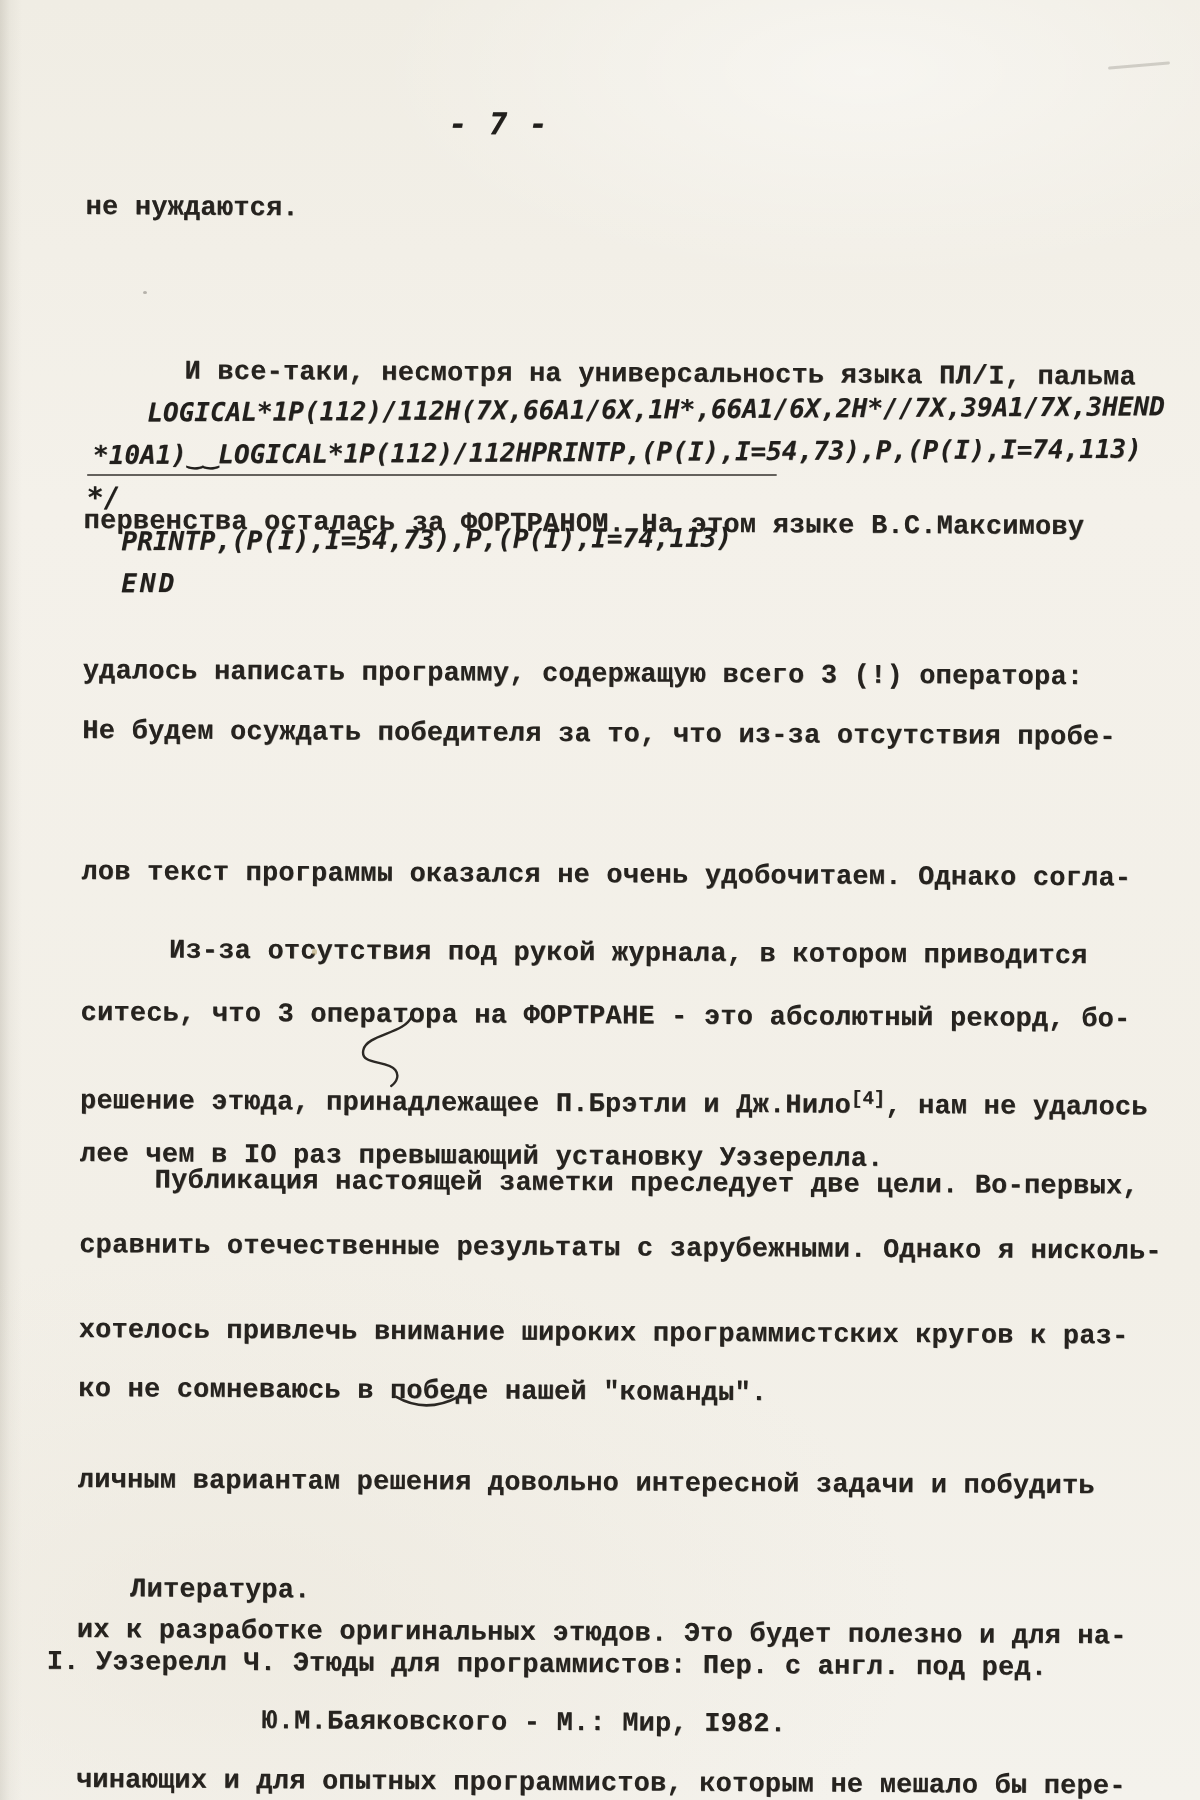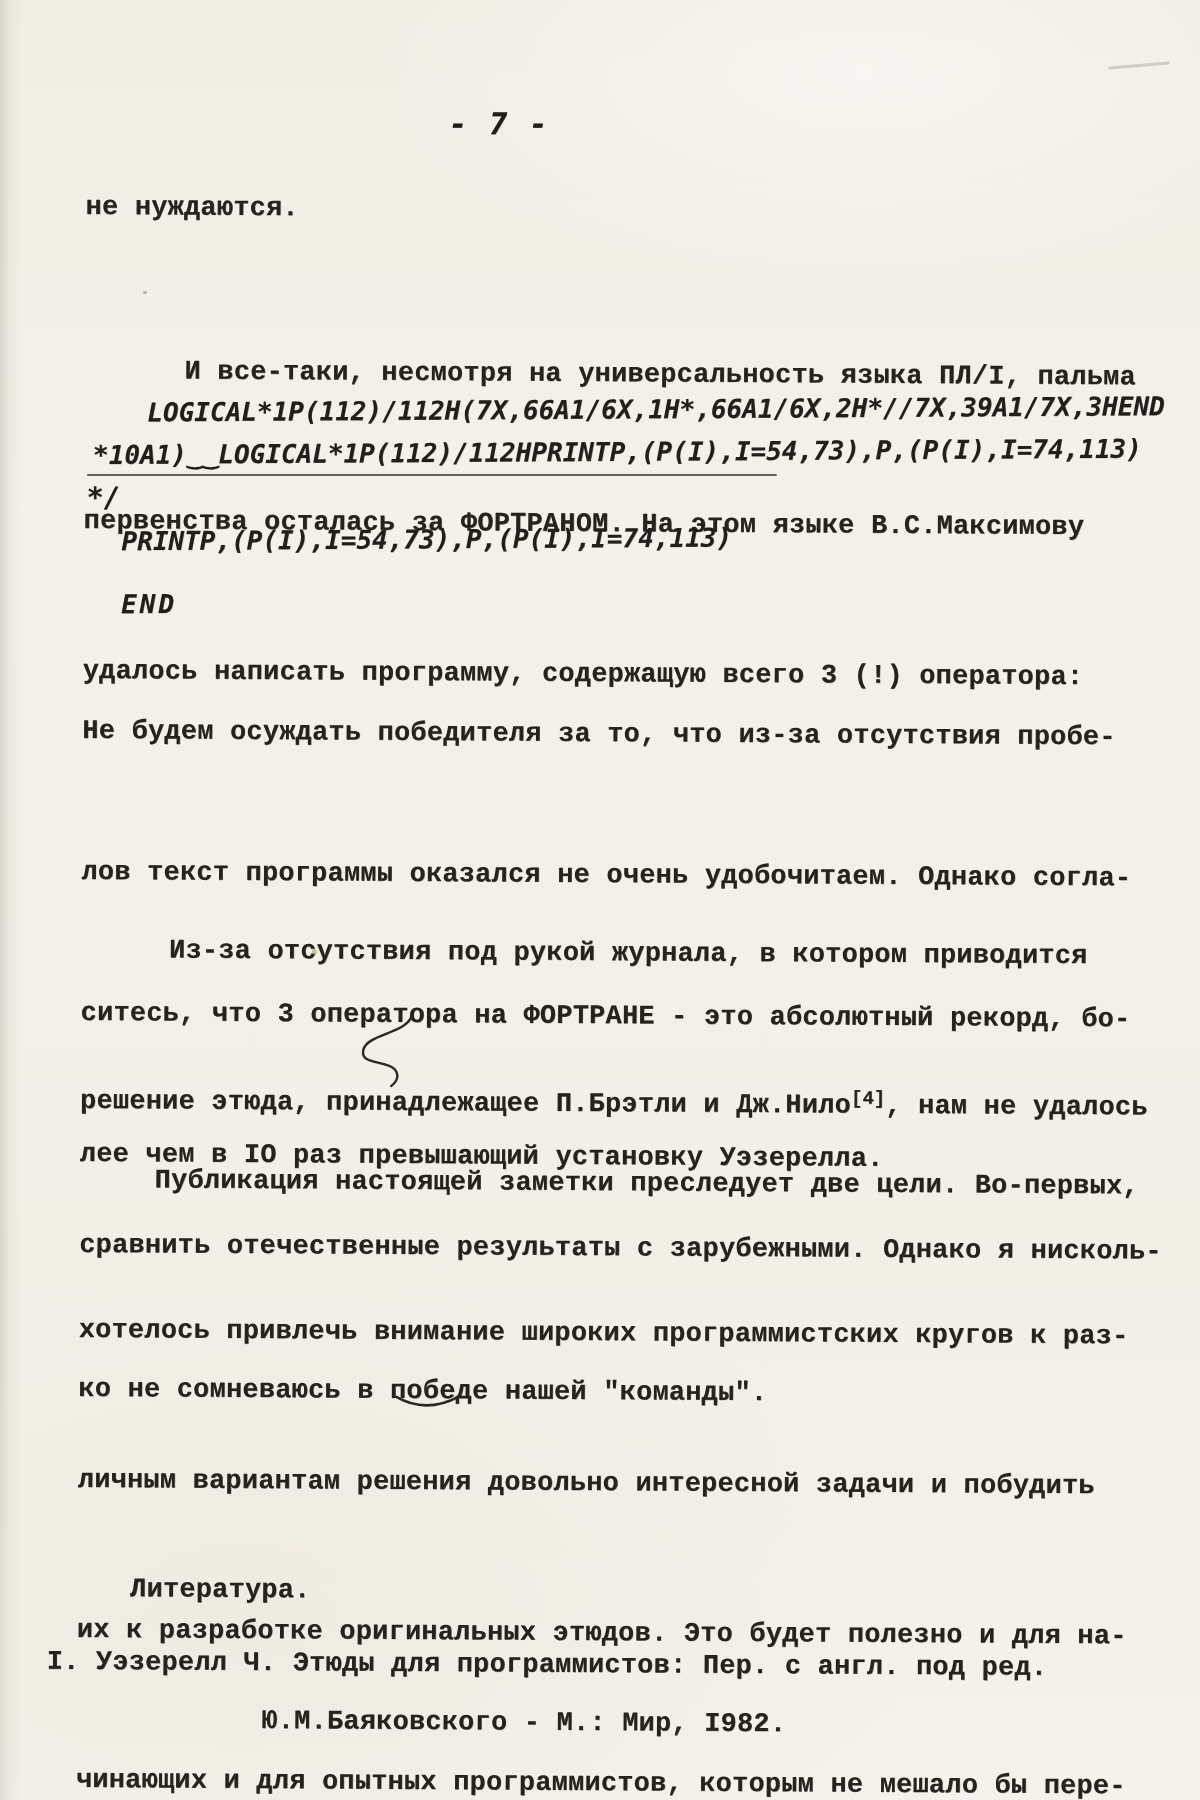--- a/index.html
+++ b/index.html
@@ -46,21 +46,21 @@
     font-style:italic;font-weight:700;font-size:26px;
     color:#211f1c;white-space:pre;letter-spacing:0;
     text-shadow:.4px .3px .4px rgba(20,18,16,.45);
     transform:rotate(-.7deg);transform-origin:left center;
   }
   #pageno{left:448px;top:104px;font-size:30px;letter-spacing:2px;transform:rotate(-.4deg);}
   #c1{left:148px;top:397px;}
   #c2{left:94px;top:440px;}
   #c3{left:88px;top:481px;font-size:28px;}
   #c4{left:123px;top:526px;}
-  #c5{left:123px;top:568px;letter-spacing:3px;margin-top:21px;}
+  #c5{left:123px;top:568px;letter-spacing:3px;}
   #code-underline{
     position:absolute;left:88px;top:474px;width:690px;height:2px;
     background:rgba(45,42,38,.72);transform:rotate(-.35deg);transform-origin:left center;
     border-radius:1px;
   }
   .mark{position:absolute;}
   #squiggle{left:352px;top:1010px;}
   #breve{left:400px;top:1390px;}
   #smudge-tr{
     position:absolute;left:1108px;top:64px;width:62px;height:3px;

